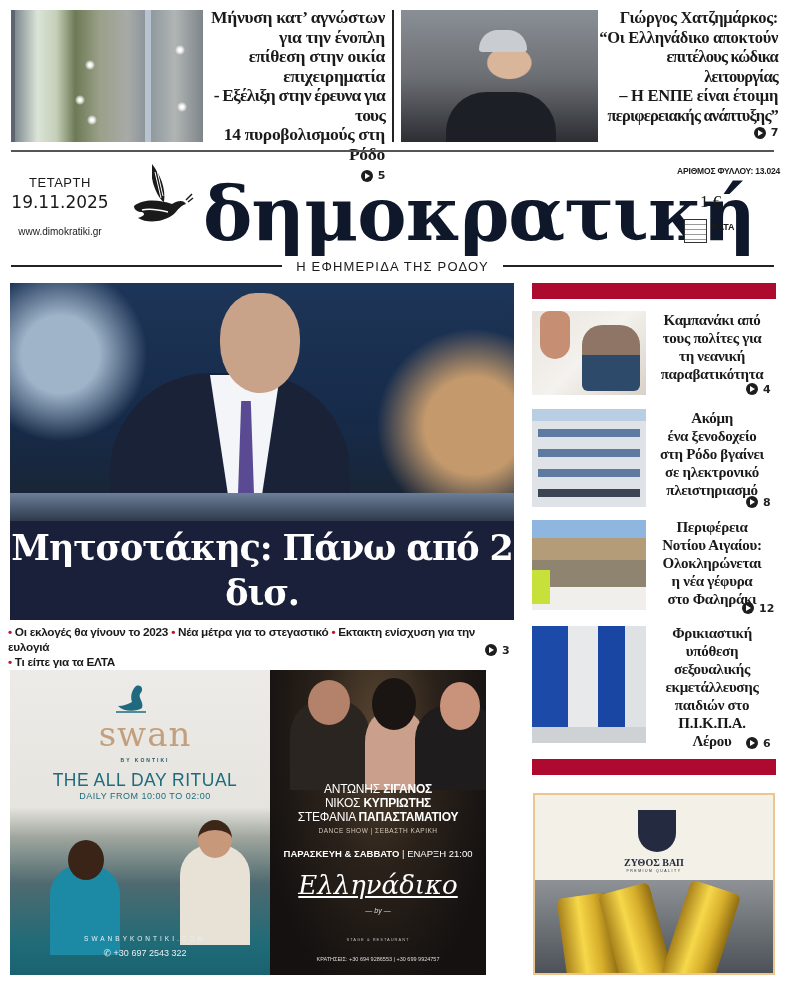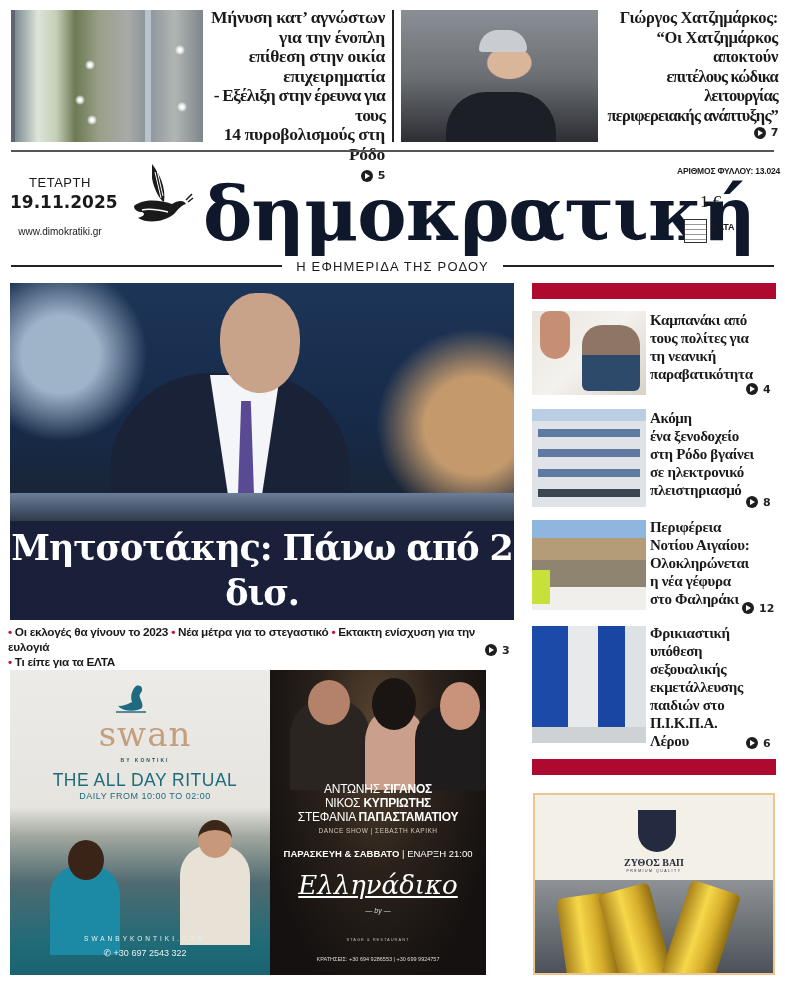--- a/index.html
+++ b/index.html
@@ -17,21 +17,21 @@
   .teaser1 { left: 205px; top: 8px; width: 180px; text-align: right; font-size: 17.5px; line-height: 19.5px; }
   .vsep { left: 392px; top: 10px; width: 2px; height: 132px; background: #222; }
   .photo-politician { left: 401px; top: 10px; width: 197px; height: 132px; background: radial-gradient(ellipse at 55% 40%, #d9b59a 0 14%, transparent 15%), linear-gradient(180deg,#8a8f96 0%,#6c6f73 50%,#2c2e33 100%); }
   .photo-politician .suit { position:absolute; left:45px; top:82px; width:110px; height:50px; background:#1c1f26; border-radius: 40px 40px 0 0; }
   .photo-politician .hair { position:absolute; left:78px; top:20px; width:48px; height:22px; background:#c9ccd0; border-radius: 24px 24px 4px 4px; }
   .teaser2 { left: 598px; top: 8px; width: 180px; text-align: right; font-size: 16.5px; line-height: 19.5px; }
 
   
   .rule-top { left: 11px; top: 150px; width: 763px; height: 2px; background: #555; }
   .day { left: 10px; top: 175px; width: 100px; text-align: center; font-size: 13px; letter-spacing: 0.5px; }
-  .date { left: 10px; top: 192px; width: 100px; text-align: center; font-size: 17px; font-weight: bold; font-family: "DejaVu Sans", sans-serif; }
+  .date { left: 10px; top: 192px; width: 100px; text-align: center; font-size: 17px; font-weight: normal; font-family: "DejaVu Sans", sans-serif; }
   .website { left: 10px; top: 226px; width: 100px; text-align: center; font-size: 10px; }
   .dove { left: 130px; top: 160px; width: 65px; height: 75px; }
   .logo { left: 203px; top: 164px; font-family: "DejaVu Serif", serif; font-weight: bold; font-size: 74px; letter-spacing: -1px; color: #0f172a; line-height: 100px; }
   .issue { left: 645px; top: 166px; width: 135px; text-align: right; font-size: 8.5px; font-weight: bold; letter-spacing: -0.2px; }
   .price { left: 700px; top: 192px; font-family: "Liberation Serif", serif; font-size: 17px; }
   .stamp1 { left: 684px; top: 219px; width: 23px; height: 24px; border: 1px solid #333; background: repeating-linear-gradient(180deg,#fff 0 4px,#999 4px 5px); }
   .stamp2 { left: 712px; top: 222px; font-size: 9px; font-weight: bold; }
   .stamp2 span { display:block; font-size:4px; font-weight:normal; }
   .tagline-row { left: 11px; top: 258px; width: 763px; height: 16px; display: flex; align-items: center; gap: 14px; }
   .tagline-row .line { flex: 1; height: 1.5px; background: #222; }
@@ -45,21 +45,21 @@
   .lead-photo .tie { position:absolute; left:228px; top:118px; width:16px; height:110px; background:#5a4a93; clip-path: polygon(20% 0,80% 0,100% 85%,50% 100%,0 85%); }
   .lead-photo .table { position:absolute; left:0; top:210px; width:504px; height:30px; background: linear-gradient(180deg,#6c7e99,#2b3546); }
   .headline-box { left: 10px; top: 521px; width: 504px; height: 99px; background: #1a1f3a; color: #fff; text-align: center; font-family: "DejaVu Serif", serif; font-weight: bold; font-size: 35px; line-height: 45px; padding-top: 4px; letter-spacing: -1.2px; }
   .bullets { left: 8px; top: 625px; width: 510px; font-size: 11.8px; font-weight: bold; line-height: 15px; letter-spacing: -0.3px; }
   .bullets .b { color: #c0102f; }
   .lead-pg { left: 485px; top: 642px; }
 
   
   .redbar { left: 532px; width: 244px; height: 16px; background: #ae0a2f; }
   .side-photo { left: 532px; width: 114px; height: 84px; }
-  .side-text { left: 650px; width: 124px; font-size: 15px; line-height: 18px; }
+  .side-text { left: 650px; width: 124px; text-align: center; font-size: 15px; line-height: 18px; }
   .ph1 { background: linear-gradient(135deg,#e9e4de,#f4f2ee 50%,#d8d1c8); }
   .ph1 .fist { position:absolute; left:8px; top:0; width:30px; height:48px; background:#c68e72; border-radius: 10px 10px 16px 16px; }
   .ph1 .man { position:absolute; left:50px; top:14px; width:58px; height:66px; background: linear-gradient(180deg,#8f7565 0 45%,#2e4a6b 45%); border-radius: 20px 20px 6px 6px; }
   .ph2 { background: linear-gradient(180deg,#b9cde3 0 12%,#dfe3e8 12%); }
   .ph2 .stripe { position:absolute; left:6px; width:102px; height:8px; background:#5e7aa0; }
   .ph3 { background: linear-gradient(180deg,#8fb6df 0 20%,#b49c78 20% 45%,#8e8470 45% 75%,#f0efec 75%); }
   .ph3 .vest { position:absolute; left:0; top:50px; width:18px; height:34px; background:#c7e03a; }
   .ph4 { background: linear-gradient(90deg,#1b4aa8 0 32%,#e7e9ea 32% 58%,#1a46a3 58% 82%,#dfe2e4 82%); }
   .ph4 .step { position:absolute; left:0; bottom:0; width:114px; height:16px; background:#cfd2d4; }
 
@@ -118,22 +118,23 @@
         <span>5</span>
       </span></div>
 </div>
 <div class="abs vsep"></div>
 <div class="abs photo-politician">
   <div class="hair"></div>
   <div class="suit"></div>
 </div>
 <div class="abs teaser2 cond">
   <div>Γιώργος Χατζημάρκος:</div>
-  <div>“Οι Χατζημάρκος αποκτούν</div>
+  <div>“Οι Ελληνάδικο αποκτούν</div>
   <div style="letter-spacing:-0.8px">επιτέλους κώδικα λειτουργίας</div>
+  <div>– Η ΕΝΠΕ είναι έτοιμη</div>
   <div style="letter-spacing:-0.8px">περιφερειακής ανάπτυξης”</div>
   <div style="margin-top:-2px"><span class="pg">
         <span class="dot"></span>
         <span>7</span>
       </span></div>
 </div>
 
 <div class="abs rule-top"></div>
 <div class="abs day">ΤΕΤΑΡΤΗ</div>
 <div class="abs date">19.11.2025</div>

